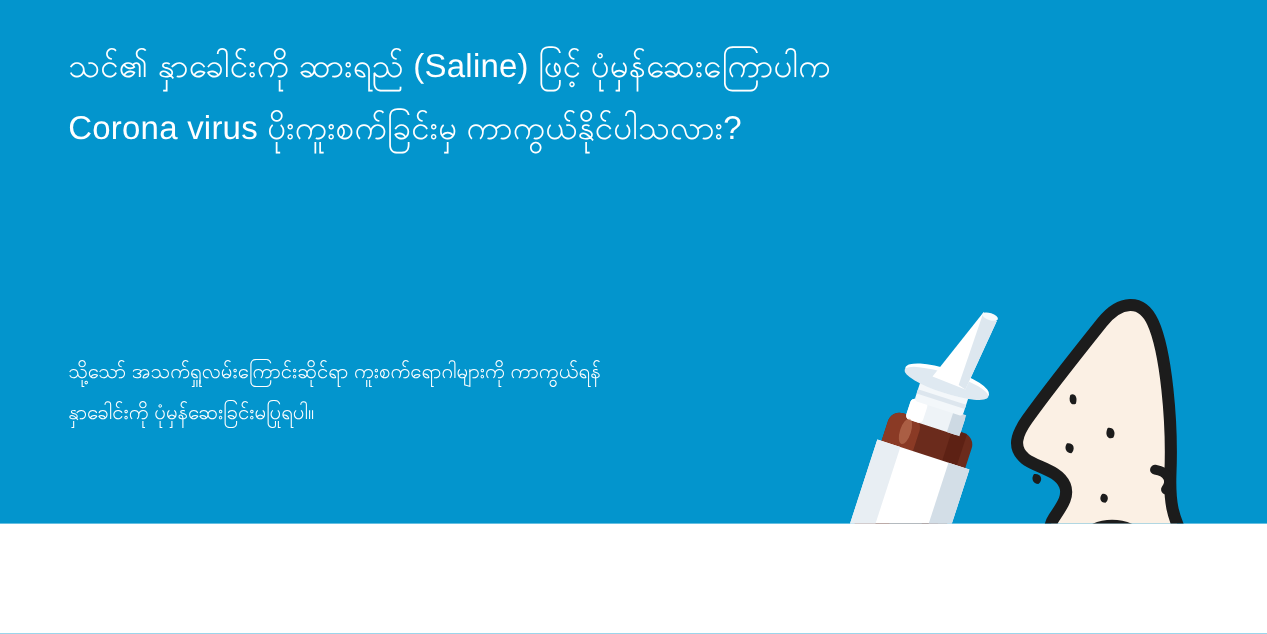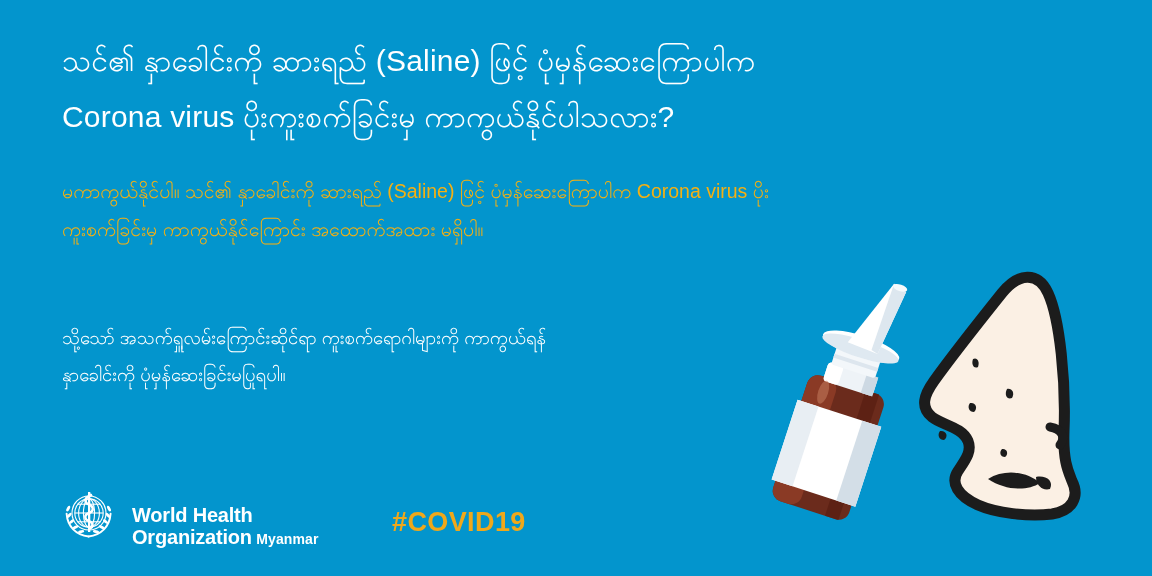--- a/index.html
+++ b/index.html
@@ -8,21 +8,21 @@
   }
   body {
     width: 1152px;
     height: 576px;
     overflow: hidden;
     font-family: "Liberation Sans", "DejaVu Sans", sans-serif;
   }
   #poster {
     position: relative;
     width: 1152px;
-    height: 576px;
+    height: 476px;
     background: #0395cd;
     overflow: hidden;
   }
 
   
   .headline {
     position: absolute;
     left: 62px;
     top: 33px;
     width: 980px;
@@ -123,22 +123,20 @@
   }
 </style>
 </head>
 <body>
 
 <div id="poster">
 
   <div class="headline">သင်၏ နှာခေါင်းကို ဆားရည် (Saline)  ဖြင့် ပုံမှန်ဆေးကြောပါက
 Corona virus ပိုးကူးစက်ခြင်းမှ ကာကွယ်နိုင်ပါသလား?</div>
 
-  <div class="answer">မကာကွယ်နိုင်ပါ။ သင်၏ နှာခေါင်းကို ဆားရည် (Saline)  ဖြင့်  ပုံမှန်ဆေးကြောပါက  Corona virus  ပိုး
-ကူးစက်ခြင်းမှ ကာကွယ်နိုင်ကြောင်း အထောက်အထား မရှိပါ။</div>
 
   <div class="body-block">
     <div class="body-para">သို့သော် အသက်ရှူလမ်းကြောင်းဆိုင်ရာ ကူးစက်ရောဂါများကို ကာကွယ်ရန်
 နှာခေါင်းကို ပုံမှန်ဆေးခြင်းမပြုရပါ။</div>
   </div>
 
   <div class="who-logo">
     <span class="who-emblem">
       <svg viewBox="0 0 64 64" width="64" height="64" aria-hidden="true">
         <g fill="none" stroke="#ffffff" stroke-width="1.1">

